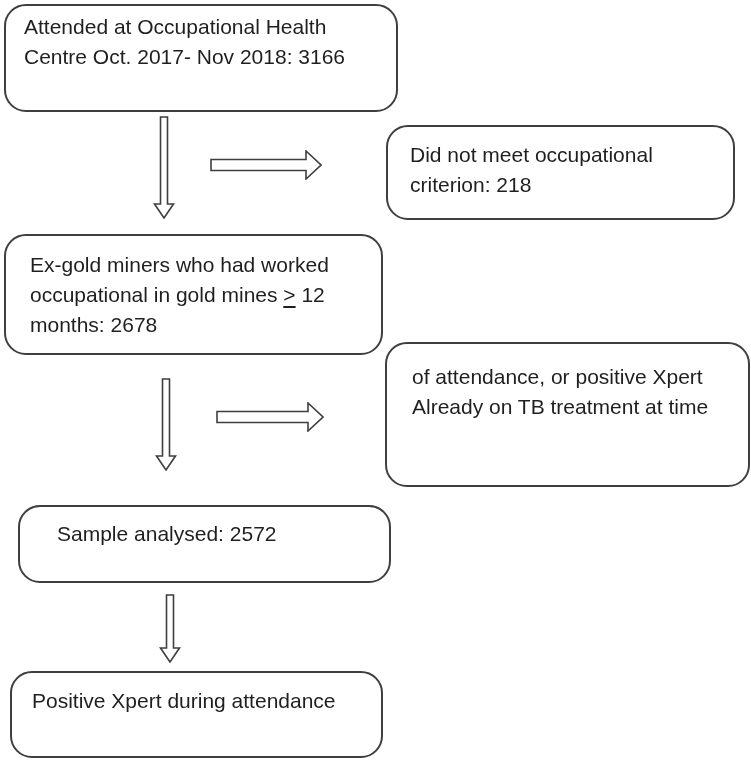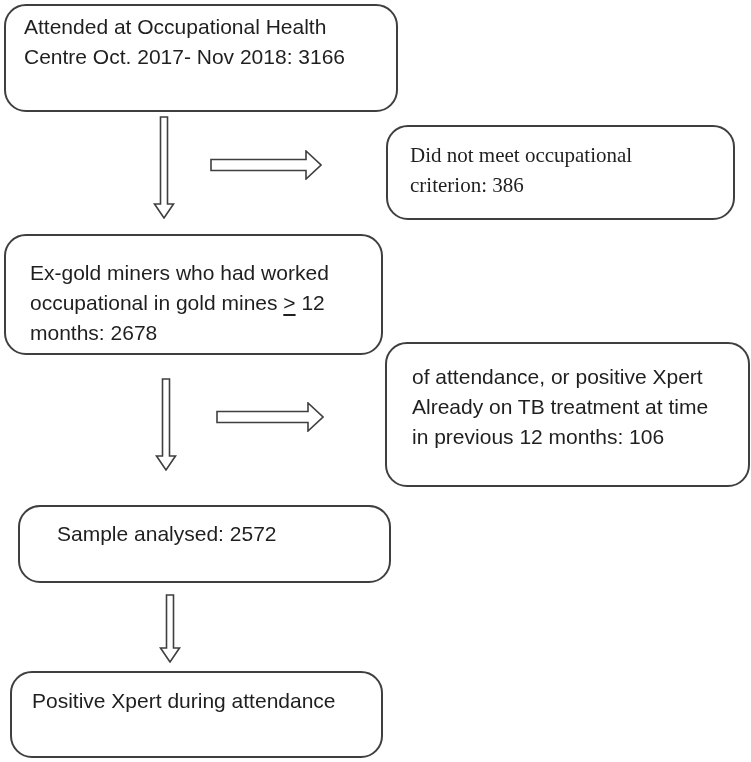--- a/index.html
+++ b/index.html
@@ -38,25 +38,25 @@
     display: block;
   }
   .arrow polygon {
     fill: #ffffff;
     stroke: #3f3f3f;
     stroke-width: 1.6;
     stroke-linejoin: miter;
   }
   
   #box-attended   { left: 4px;   top: 4px;   width: 394px; height: 108px; padding: 6px 10px 0 18px; }
-  #box-exgold     { left: 4px;   top: 234px; width: 379px; height: 121px; padding: 22px 10px 0 24px; }
+  #box-exgold     { left: 4px;   top: 234px; width: 379px; height: 121px; padding: 14px 10px 0 24px; }
   #box-sample     { left: 18px;  top: 505px; width: 373px; height: 78px;  padding: 12px 10px 0 37px; }
   #box-positive   { left: 10px;  top: 671px; width: 373px; height: 87px;  padding: 13px 10px 0 20px; }
   
-  #box-criterion  { left: 386px; top: 125px; width: 349px; height: 95px;  padding: 13px 10px 0 22px; font-family: Liberation Serif, serif; }
+  #box-criterion  { left: 386px; top: 125px; width: 349px; height: 95px;  padding: 13px 10px 0 22px; }
   #box-tb         { left: 385px; top: 342px; width: 365px; height: 145px; padding: 18px 10px 0 25px; }
   
   #arrow-down-1  { left: 150px; top: 116px; }
   #arrow-down-2  { left: 152px; top: 378px; }
   #arrow-down-3  { left: 156px; top: 594px; }
   #arrow-right-1 { left: 210px; top: 150px; }
   #arrow-right-2 { left: 216px; top: 402px; }
 </style>
 </head>
 <body>
@@ -71,41 +71,40 @@
   <svg class="arrow" id="arrow-down-1" width="28" height="103" viewBox="0 0 28 103">
     <polygon points="10.5,1 17.5,1 17.5,88 23.5,88 14,102 4.5,88 10.5,88"></polygon>
   </svg>
 
   <svg class="arrow" id="arrow-right-1" width="112" height="30" viewBox="0 0 112 30">
     <polygon points="1,9.5 96,9.5 96,1 111,15 96,29 96,20.5 1,20.5"></polygon>
   </svg>
 
   <div class="fbox" id="box-criterion">
     <span class="line">Did not meet occupational</span>
-    <span class="line">criterion: 386</span>
+    <span class="line">criterion: 218</span>
   </div>
 
   <div class="fbox" id="box-exgold">
     <span class="line">Ex-gold miners who had worked</span>
     <span class="line"><span>occupational in gold mines </span><span class="gte">&gt;</span><span> 12</span></span>
     <span class="line">months: 2678</span>
   </div>
 
   <svg class="arrow" id="arrow-down-2" width="28" height="93" viewBox="0 0 28 93">
     <polygon points="10.5,1 17.5,1 17.5,78 23.5,78 14,92 4.5,78 10.5,78"></polygon>
   </svg>
 
   <svg class="arrow" id="arrow-right-2" width="108" height="30" viewBox="0 0 108 30">
     <polygon points="1,9.5 92,9.5 92,1 107,15 92,29 92,20.5 1,20.5"></polygon>
   </svg>
 
   <div class="fbox" id="box-tb">
     <span class="line">of attendance, or positive Xpert</span>
     <span class="line">Already on TB treatment at time</span>
-    <span class="line">in previous 12 months: 106</span>
   </div>
 
   <div class="fbox" id="box-sample">
     <span class="line">Sample analysed: 2572</span>
   </div>
 
   <svg class="arrow" id="arrow-down-3" width="28" height="69" viewBox="0 0 28 69">
     <polygon points="10.5,1 17.5,1 17.5,54 23.5,54 14,68 4.5,54 10.5,54"></polygon>
   </svg>
 

